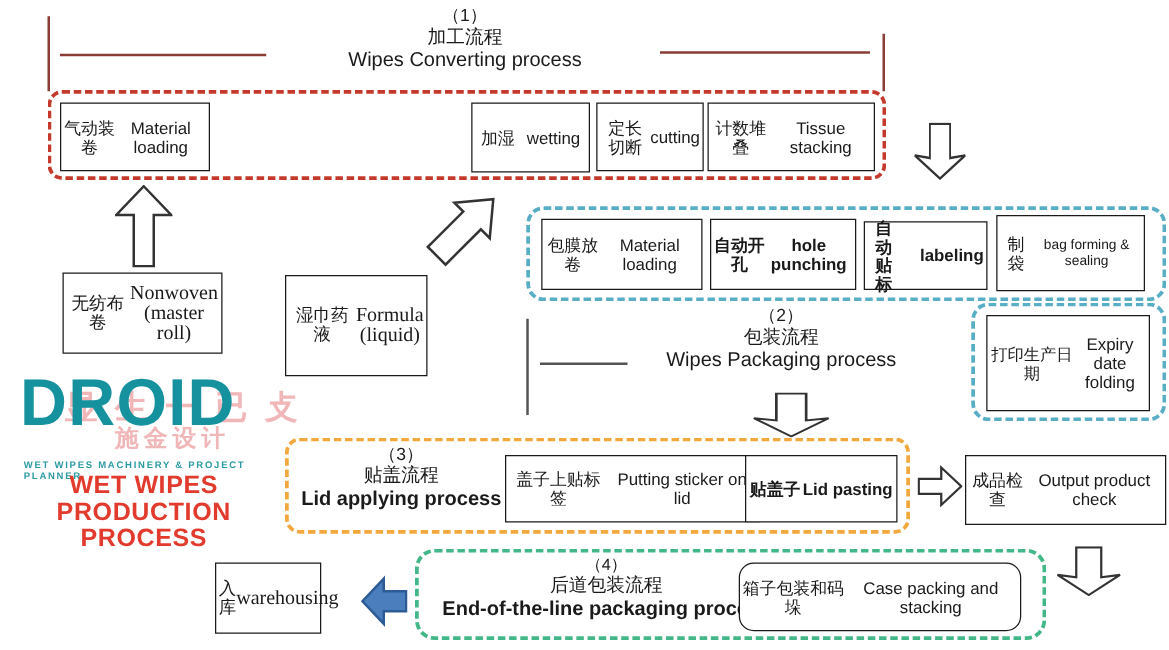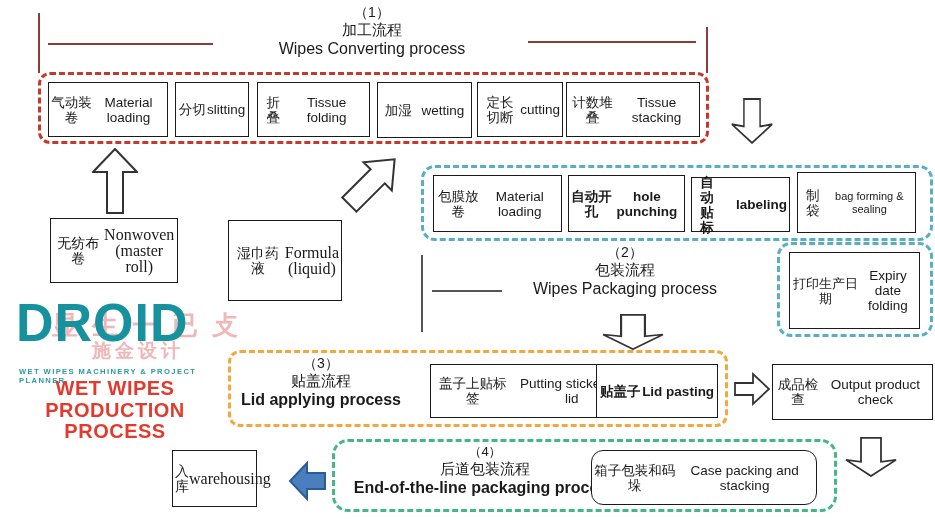--- a/index.html
+++ b/index.html
@@ -68,28 +68,20 @@
     <div class="cn">加工流程</div>
     <div class="en">Wipes Converting process</div>
   </div>
 
   <div class="frame red" style="left:38px;top:72px;width:671px;height:72px;"></div>
 
   <div class="pbox" style="left:48px;top:82px;width:120px;height:55px;">
     <div class="cn">气动装卷</div>
     <div class="en">Material loading</div>
   </div>
-  <div class="pbox" style="left:175px;top:82px;width:74px;height:55px;">
-    <div class="cn">分切</div>
-    <div class="en">slitting</div>
-  </div>
-  <div class="pbox" style="left:257px;top:82px;width:113px;height:55px;">
-    <div class="cn">折叠</div>
-    <div class="en">Tissue folding</div>
-  </div>
   <div class="pbox" style="left:377px;top:82px;width:95px;height:56px;">
     <div class="cn">加湿</div>
     <div class="en">wetting</div>
   </div>
   <div class="pbox" style="left:477px;top:82px;width:86px;height:55px;">
     <div class="cn">定长切断</div>
     <div class="en">cutting</div>
   </div>
   <div class="pbox" style="left:566px;top:82px;width:134px;height:55px;">
     <div class="cn">计数堆叠</div>
@@ -173,21 +165,21 @@
       <div class="en">folding</div>
     </div>
   </div>
 
   <div class="frame orange" style="left:228px;top:350px;width:500px;height:77px;"></div>
   <div class="stitle" style="left:240px;top:355px;width:162px;">
     <div class="num">（3）</div>
     <div class="cn">贴盖流程</div>
     <div class="en semibold">Lid applying process</div>
   </div>
-  <div class="pbox" style="left:430px;top:364px;width:204px;height:54px;">
+  <div class="pbox" style="left:404px;top:364px;width:204px;height:54px;">
     <div class="cn">盖子上贴标签</div>
     <div class="en">Putting sticker on lid</div>
   </div>
   <div class="pbox bold" style="left:596px;top:364px;width:122px;height:54px;">
     <div class="cn">贴盖子</div>
     <div class="en">Lid pasting</div>
   </div>
 
   <span class="arrow" style="left:734px;top:371px;">
     <svg width="36" height="36" viewBox="0 0 36 36">

